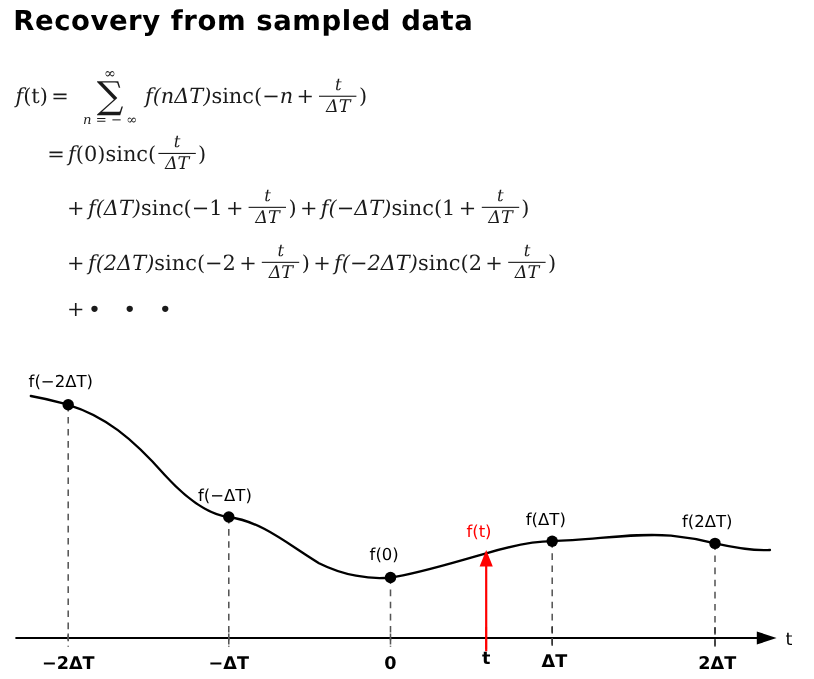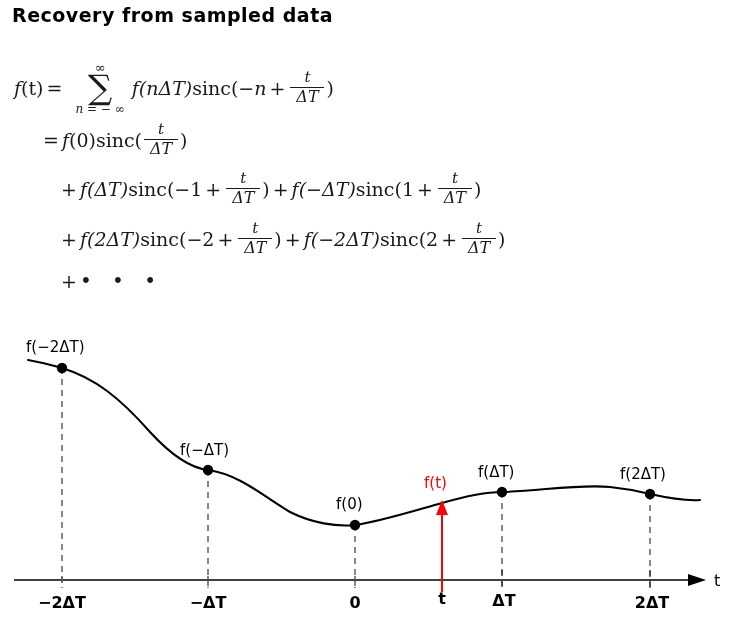--- a/index.html
+++ b/index.html
@@ -14,21 +14,21 @@
     font-family: "DejaVu Sans", sans-serif;
     overflow: hidden;
   }
 
   
   #slide-title {
     position: absolute;
     left: 12px;
     top: 4px;
     font-family: "DejaVu Sans", sans-serif;
-    font-size: 19px;
+    font-size: 25px;
     font-weight: bold;
     letter-spacing: 0.5px;
     color: #000000;
     white-space: nowrap;
   }
 
   
   #equation-block {
     position: absolute;
     left: 14px;

